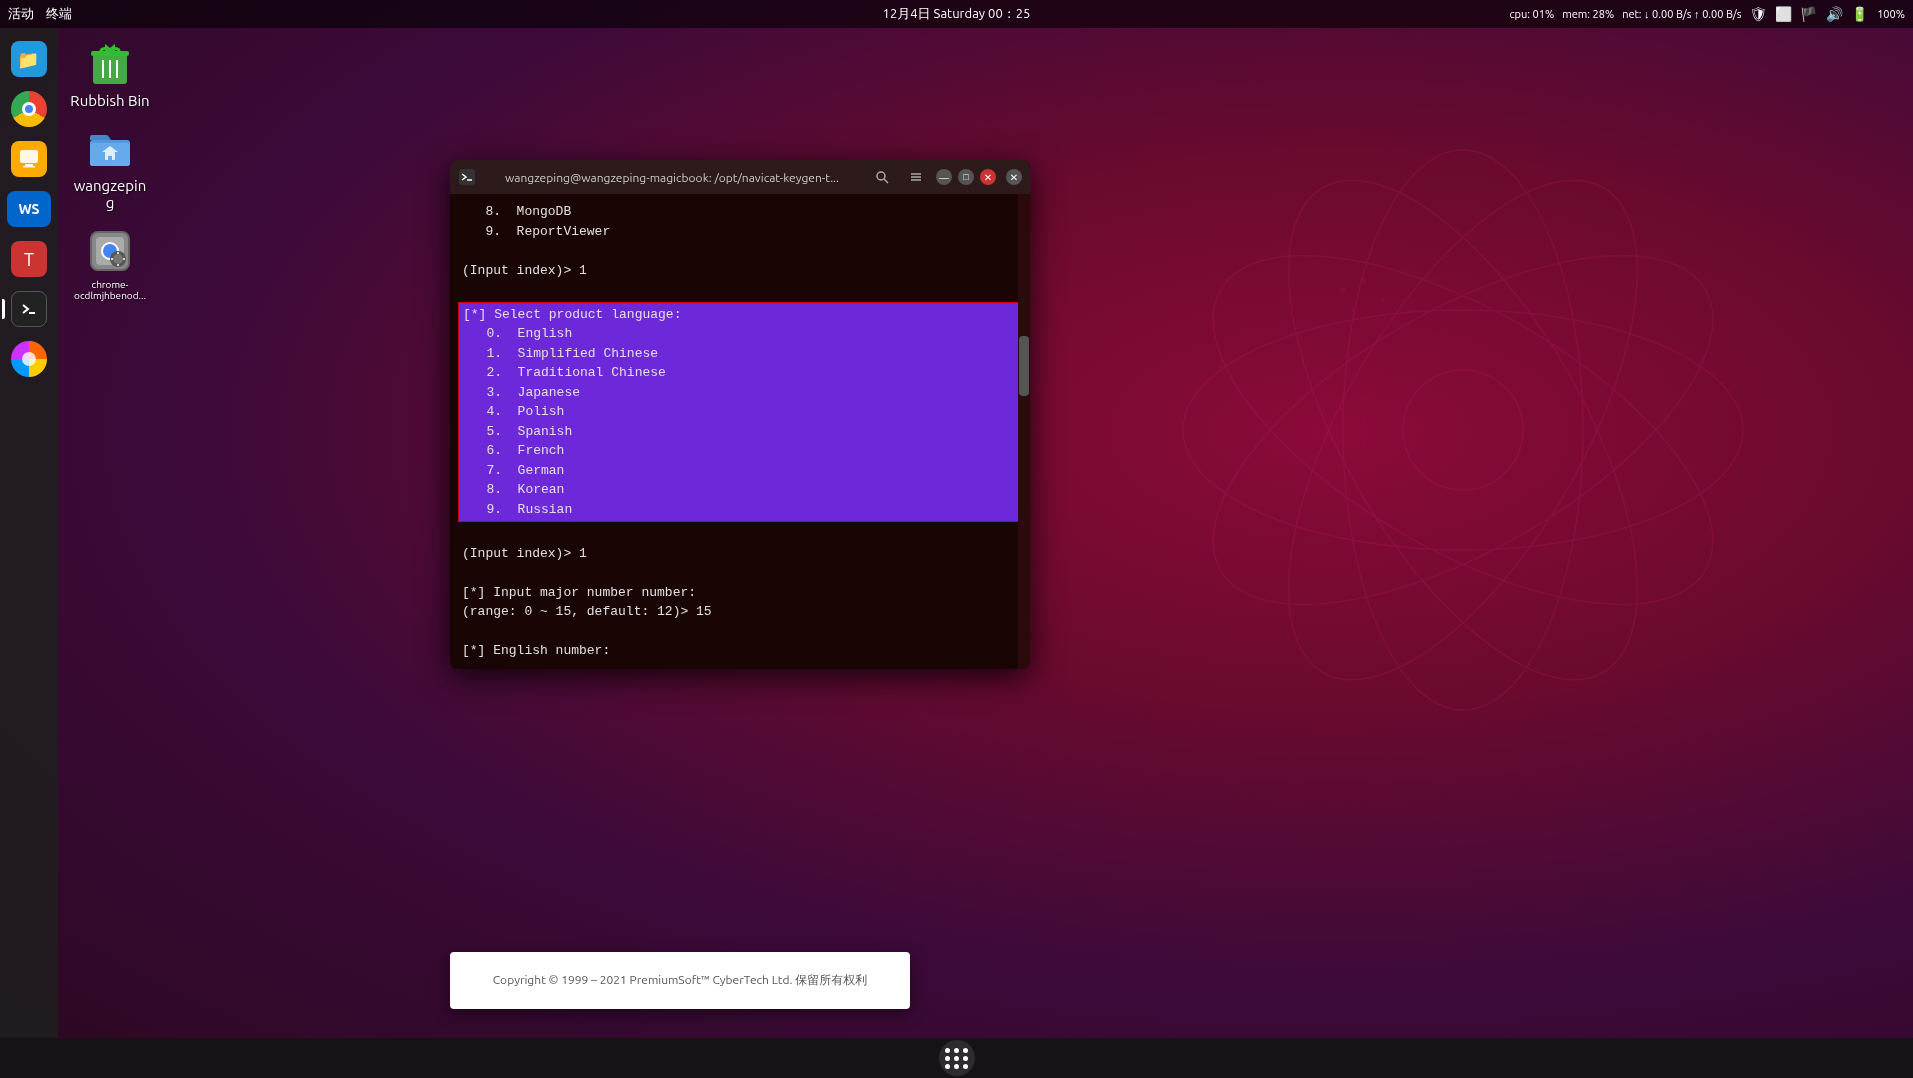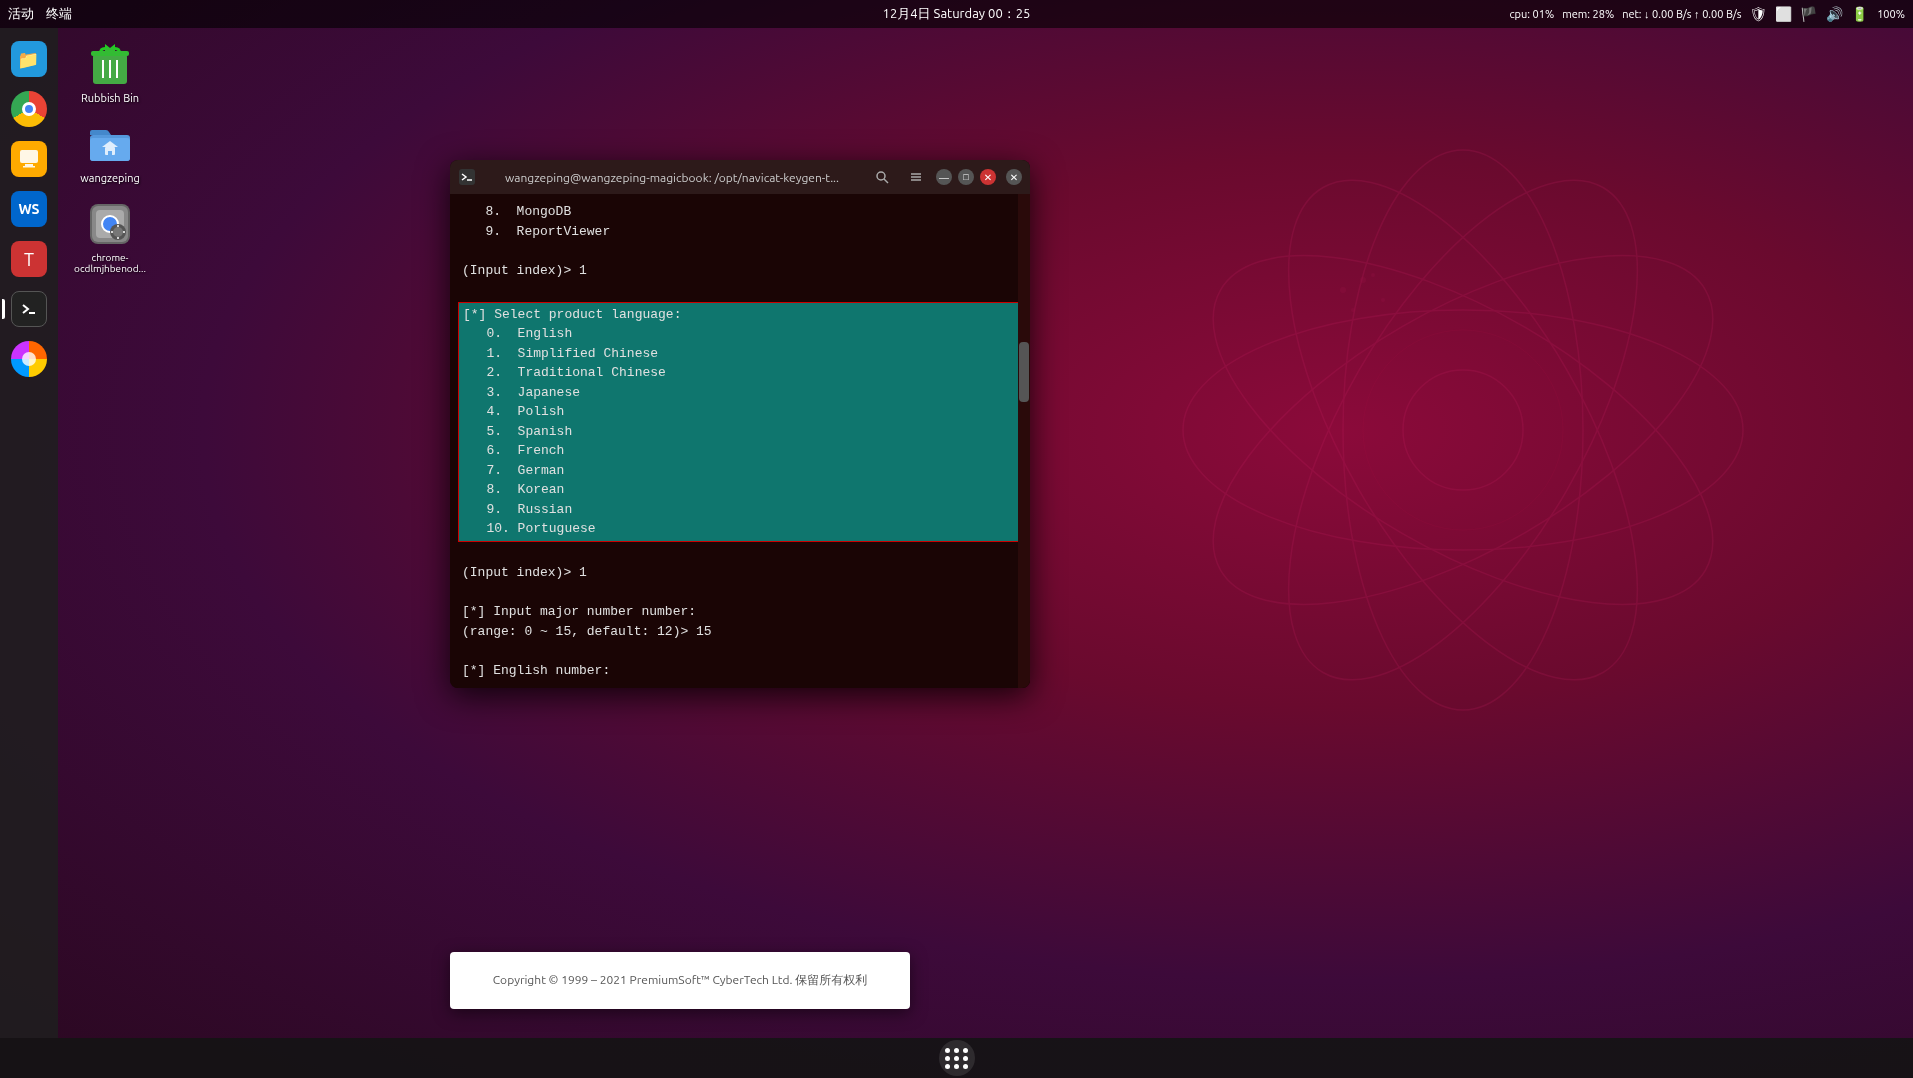--- a/index.html
+++ b/index.html
@@ -119,21 +119,22 @@
     .desktop-icon .icon-box {
       width: 48px;
       height: 48px;
       display: flex;
       align-items: center;
       justify-content: center;
     }
 
     .desktop-icon .icon-label {
       color: white;
-      font-size: 11px;
+      font-size: 15px;
+      text-align: center;
       text-shadow: 1px 1px 2px rgba(0,0,0,0.8);
       word-break: break-word;
       max-width: 80px;
     }
 
     
     .terminal-window {
       position: absolute;
       top: 160px;
       left: 450px;
@@ -205,21 +206,21 @@
       min-height: 300px;
       position: relative;
     }
 
     .terminal-line {
       line-height: 1.5;
       white-space: pre;
     }
 
     .selected-block {
-      background: #0f766e;
+      background: #6d28d9;
       border: 1px solid #cc0000;
       margin: 2px -4px;
       padding: 2px 4px;
     }
 
     .scrollbar {
       position: absolute;
       right: 0;
       top: 0;
       bottom: 0;
@@ -309,21 +310,21 @@
     .chrome-inner {
       width: 14px;
       height: 14px;
       border-radius: 50%;
       background: #4285f4;
       border: 3px solid white;
     }
 
     
     .ws-icon {
-      width: 36px;
+      width: 44px;
       height: 36px;
       border-radius: 8px;
       background: #0066cc;
       display: flex;
       align-items: center;
       justify-content: center;
       color: white;
       font-size: 14px;
       font-weight: bold;
     }
@@ -620,21 +621,20 @@
         <div class="terminal-line">   0.  English</div>
         <div class="terminal-line">   1.  Simplified Chinese</div>
         <div class="terminal-line">   2.  Traditional Chinese</div>
         <div class="terminal-line">   3.  Japanese</div>
         <div class="terminal-line">   4.  Polish</div>
         <div class="terminal-line">   5.  Spanish</div>
         <div class="terminal-line">   6.  French</div>
         <div class="terminal-line">   7.  German</div>
         <div class="terminal-line">   8.  Korean</div>
         <div class="terminal-line">   9.  Russian</div>
-        <div class="terminal-line">   10. Portuguese</div>
       </div>
 
       <div class="terminal-line"> </div>
       <div class="terminal-line">(Input index)&gt; 1</div>
       <div class="terminal-line"> </div>
       <div class="terminal-line">[*] Input major number number:</div>
       <div class="terminal-line">(range: 0 ~ 15, default: 12)&gt; 15</div>
       <div class="terminal-line"> </div>
       <div class="terminal-line">[*] English number:</div>
 

